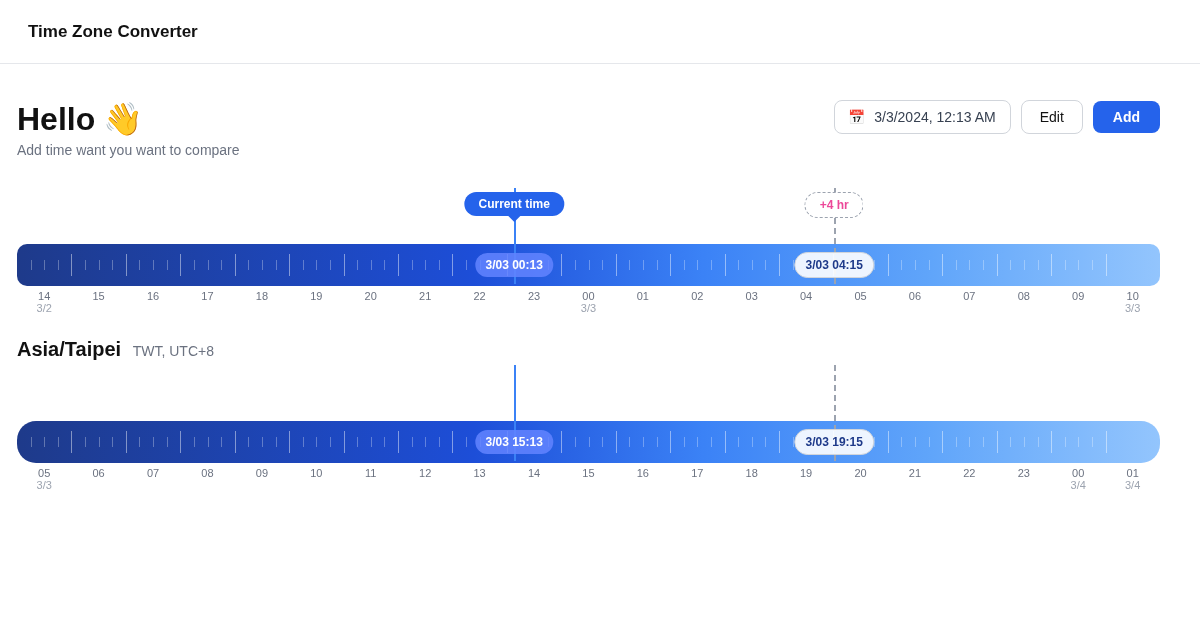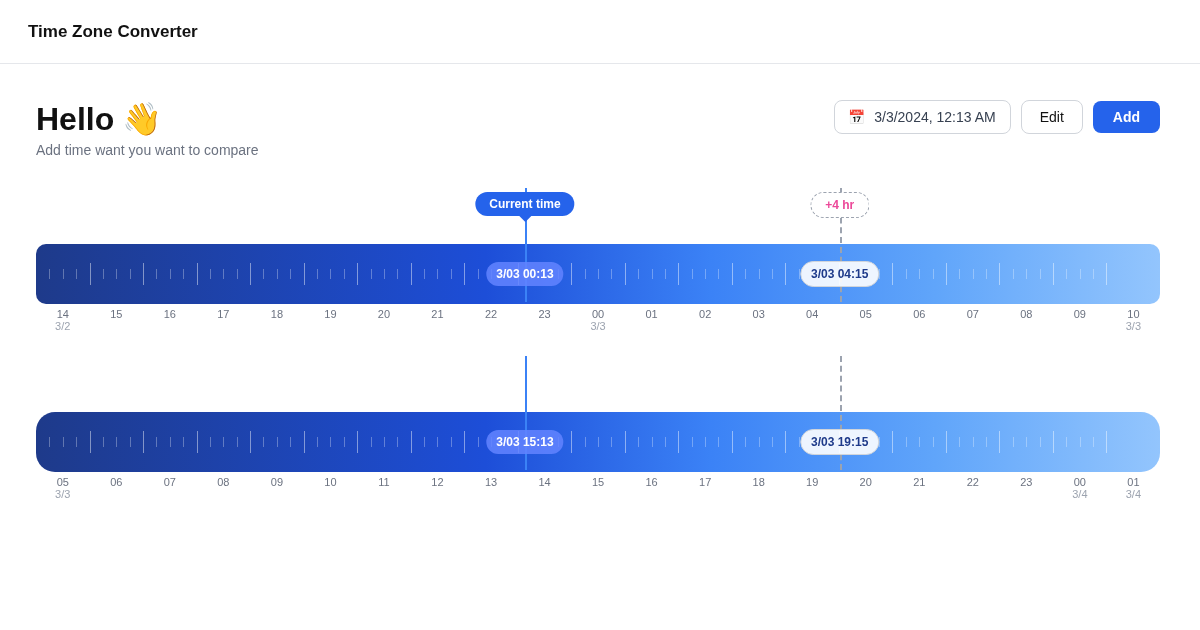--- a/index.html
+++ b/index.html
@@ -47,21 +47,21 @@
       background: #fff;
       cursor: pointer;
       display: flex;
       align-items: center;
       justify-content: center;
       font-size: 16px;
     }
 
     
     .main {
-      padding: 36px 40px 0 36px;
+      padding: 36px 40px 0 17px;
     }
 
     
     .hello-row {
       display: flex;
       align-items: flex-start;
       justify-content: space-between;
       margin-bottom: 30px;
     }
     .hello-left h1 {
@@ -128,21 +128,21 @@
     .tz-header span {
       font-size: 14px;
       font-weight: 400;
       color: #6b7280;
       margin-left: 6px;
     }
 
     
     .timeline-bar {
       position: relative;
-      height: 60px;
+      height: 42px;
       border-radius: 10px;
       overflow: hidden;
       background: linear-gradient(90deg, #1e3a8a 0%, #1d4ed8 40%, #3b82f6 60%, #60a5fa 80%, #93c5fd 100%);
     }
 
     
     .ticks {
       position: absolute;
       top: 0; left: 0; right: 0; bottom: 0;
       display: flex;
@@ -374,20 +374,21 @@
               <span class="date">3/3</span>
             </div>
           </div>
           <div style="position: absolute; left: 43.5%; top: 0px; bottom: 30px; width: 2px; background: rgb(59, 130, 246); z-index: 15;"></div>
           <div style="position: absolute; left: 71.5%; top: 0px; bottom: 30px; width: 0px; border-left: 2px dashed rgb(156, 163, 175); z-index: 15;"></div>
           <div style="position: absolute; left: 43.5%; top: 4px; transform: translateX(-50%); background: rgb(37, 99, 235); color: rgb(255, 255, 255); font-size: 12px; font-weight: 600; padding: 5px 14px; border-radius: 20px; white-space: nowrap; z-index: 30;">Current time<span style="position:absolute;bottom:-6px;left:50%;transform:translateX(-50%);border-left:6px solid transparent;border-right:6px solid transparent;border-top:6px solid #2563eb;"></span></div>
           <div style="position: absolute; left: 71.5%; top: 4px; transform: translateX(-50%); background: rgb(255, 255, 255); color: #ec4899; font-size: 12px; font-weight: 600; padding: 5px 14px; border-radius: 20px; border: 1.5px dashed rgb(156, 163, 175); white-space: nowrap; z-index: 30;">+4 hr</div>
         </div>
       </div>
       <div class="tz-section">
+        <div class="tz-header">Asia/Taipei <span>TWT, UTC+8</span></div>
         <div class="tz-timeline-container" style="position: relative;">
           <div style="height: 56px; position: relative;"></div>
           <div class="timeline-bar" style="position: relative; border-radius: 19px;">
             <div class="ticks" style="position: absolute; inset: 0px; display: flex; align-items: center;">
               <div style="position: absolute; left: 4.7619%; top: 50%; transform: translateY(-50%); width: 1px; height: 22px; background: rgba(255, 255, 255, 0.45);"></div>
               <div style="position: absolute; left: 1.19048%; top: 50%; transform: translateY(-50%); width: 1px; height: 10px; background: rgba(255, 255, 255, 0.3);"></div>
               <div style="position: absolute; left: 2.38095%; top: 50%; transform: translateY(-50%); width: 1px; height: 10px; background: rgba(255, 255, 255, 0.3);"></div>
               <div style="position: absolute; left: 3.57143%; top: 50%; transform: translateY(-50%); width: 1px; height: 10px; background: rgba(255, 255, 255, 0.3);"></div>
               <div style="position: absolute; left: 9.52381%; top: 50%; transform: translateY(-50%); width: 1px; height: 22px; background: rgba(255, 255, 255, 0.45);"></div>
               <div style="position: absolute; left: 5.95238%; top: 50%; transform: translateY(-50%); width: 1px; height: 10px; background: rgba(255, 255, 255, 0.3);"></div>

